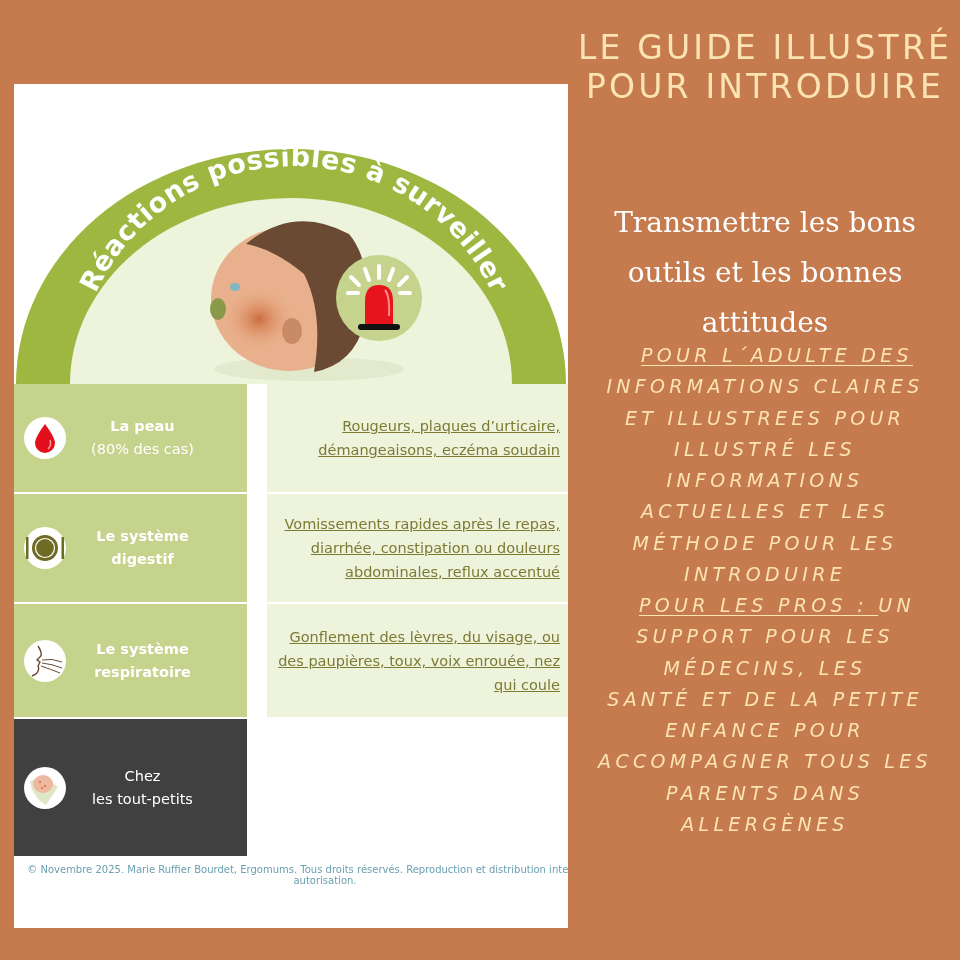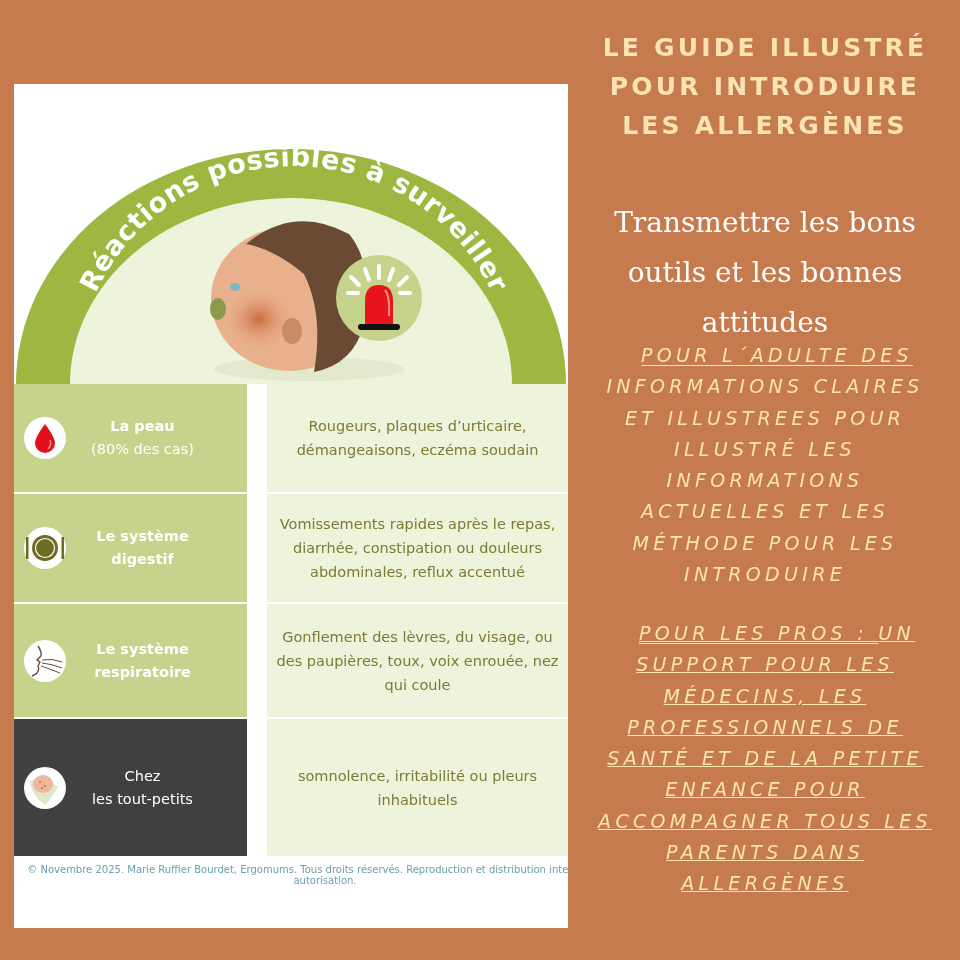--- a/index.html
+++ b/index.html
@@ -8,36 +8,36 @@
 
   
   .card { position: absolute; left: 14px; top: 84px; width: 554px; height: 844px; background: #ffffff; overflow: hidden; }
   .arc-wrap { position: absolute; left: 0; top: 0; width: 554px; height: 300px; }
   .arc-wrap svg { position: absolute; left: 0; top: 0; }
 
   .table { position: absolute; left: 0; top: 300px; width: 554px; }
   .row { position: absolute; left: 0; width: 554px; display: flex; }
   .cell-left { width: 233px; height: 100%; background: #c5d38c; display: flex; align-items: center; position: relative; }
   .cell-left.dark { background: #404040; }
-  .cell-right { margin-left: 20px; flex: 1; height: 100%; background: #eef3dc; display: flex; align-items: center; justify-content: center; text-align: center; color: #7d7a34; font-family: "DejaVu Sans", sans-serif; font-size: 14.5px; line-height: 24px; padding: 0 8px; }
+  .cell-right { margin-left: 20px; flex: 1; height: 100%; background: #eef3dc; display: flex; align-items: center; justify-content: center; text-align: right; color: #7d7a34; font-family: "DejaVu Sans", sans-serif; font-size: 14.5px; line-height: 24px; padding: 0 8px; text-decoration: underline; }
   .icon-circle { position: absolute; left: 10px; width: 42px; height: 42px; border-radius: 50%; background: #ffffff; display: flex; align-items: center; justify-content: center; }
   .cat { width: 100%; padding-left: 24px; text-align: center; color: #ffffff; font-size: 14.5px; line-height: 23px; }
   .cat .b { font-weight: bold; display: block; }
   .cat .n { display: block; }
 
   .footer { position: absolute; left: 0; top: 780px; width: 622px; text-align: center; font-size: 10px; color: #6aa0b0; }
 
   
   .right { position: absolute; left: 570px; top: 0; width: 390px; text-align: center; }
-  .guide-title { position: absolute; left: 0; top: 28px; width: 390px; color: #fbe3b2; font-family: "DejaVu Sans", sans-serif; font-weight: bold; font-size: 25px; letter-spacing: 3.2px; line-height: 39px; }
+  .guide-title { position: absolute; left: 0; top: 28px; width: 390px; color: #fbe3b2; font-family: "DejaVu Sans", sans-serif; font-weight: normal; font-size: 33px; letter-spacing: 3.2px; line-height: 39px; }
   .subtitle { position: absolute; left: 0; top: 198px; width: 390px; color: #ffffff; font-family: "DejaVu Serif", serif; font-size: 28px; line-height: 50px; }
   .para { position: absolute; left: 0; width: 390px; color: #fbe3b2; font-family: "DejaVu Sans", sans-serif; font-style: italic; font-size: 19px; letter-spacing: 4.3px; line-height: 31.3px; }
   .para .u { text-decoration: underline; text-decoration-thickness: 1px; text-underline-offset: 3px; margin-left: 24px; }
   .p1 { top: 340px; }
-  .p2 { top: 618px; text-decoration: underline; }
+  .p2 { top: 590px; }
 </style>
 </head>
 <body>
 
 <div class="card">
   <div class="arc-wrap">
     <svg width="554" height="300" viewBox="0 0 554 300">
       <defs>
         <path id="txtArc" d="M 62 300 A 218 218 0 0 1 498 300"></path>
         <radialGradient id="cheek" cx="0.5" cy="0.5" r="0.5">
@@ -144,32 +144,30 @@
               <circle cx="16" cy="15" r="1" fill="#c9683a"></circle>
               <circle cx="21" cy="19" r="1" fill="#c9683a"></circle>
               <circle cx="18" cy="21" r="1" fill="#c9683a"></circle>
             </svg>
         </div>
         <div class="cat">
           <span class="n">Chez</span>
           <span class="n">les tout-petits</span>
         </div>
       </div>
-      <div class="cell-right">somnolence, irritabilité ou pleurs inhabituels</div>
     </div>
   </div>
 
   <div class="footer">© Novembre 2025. Marie Ruffier Bourdet, Ergomums. Tous droits réservés. Reproduction et distribution interdites sans autorisation.</div>
 </div>
 
 <div class="right">
   <div class="guide-title">
     <div>LE GUIDE ILLUSTRÉ</div>
     <div>POUR INTRODUIRE</div>
-    <div>LES ALLERGÈNES</div>
   </div>
 
   <div class="subtitle">
     <div>Transmettre les bons</div>
     <div>outils et les bonnes</div>
     <div>attitudes</div>
   </div>
 
   <div class="para p1">
     <div><span class="u">POUR L´ADULTE DES</span></div>
@@ -179,20 +177,19 @@
     <div>INFORMATIONS</div>
     <div>ACTUELLES ET LES</div>
     <div>MÉTHODE POUR LES</div>
     <div>INTRODUIRE</div>
   </div>
 
   <div class="para p2">
     <div><span class="u">POUR LES PROS : </span><span>UN</span></div>
     <div>SUPPORT POUR LES</div>
     <div>MÉDECINS, LES</div>
-    <div>PROFESSIONNELS DE</div>
     <div>SANTÉ ET DE LA PETITE</div>
     <div>ENFANCE POUR</div>
     <div>ACCOMPAGNER TOUS LES</div>
     <div>PARENTS DANS</div>
     <div>ALLERGÈNES</div>
   </div>
 </div>
 
 </body></html>

